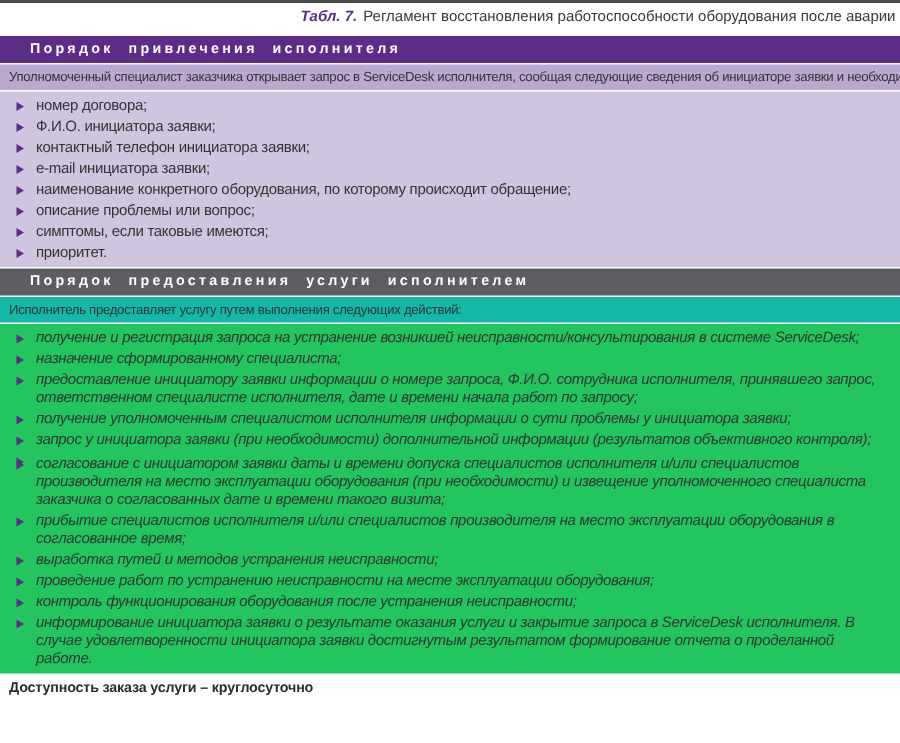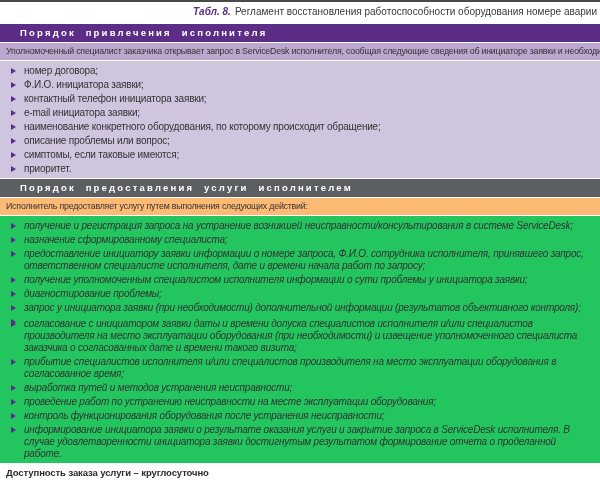--- a/index.html
+++ b/index.html
@@ -51,21 +51,21 @@
     line-height: 17px;
     padding: 0 8px 0 6px;
     font-size: 8.8px;
     letter-spacing: -0.2px;
     margin-bottom: 1px;
     white-space: nowrap;
     overflow: hidden;
     color: #333335;
   }
   .sec-intro.purple-intro { background: #bca7ce; }
-  .sec-intro.gray-intro   { background: #fdba74; }
+  .sec-intro.gray-intro   { background: #14b8a6; }
 
   ul.bullet-list {
     list-style: none;
     padding: 3px 0 2px 0;
     margin-bottom: 1px;
   }
   ul.bullet-list.purple-list { background: #cfc5de; }
   ul.bullet-list.gray-list   { background: #22c55e; font-style: italic; }
 
   ul.bullet-list li {
@@ -96,22 +96,22 @@
   }
 </style>
 </head>
 <body>
 
 <div class="page">
 
   <div class="top-rule"></div>
 
   <div class="caption">
-    <span class="caption-label">Табл. 8.</span>
-    <span class="caption-text">Регламент восстановления работоспособности оборудования номере аварии</span>
+    <span class="caption-label">Табл. 7.</span>
+    <span class="caption-text">Регламент восстановления работоспособности оборудования после аварии</span>
   </div>
 
   <div class="sec-header purple">Порядок привлечения исполнителя</div>
   <div class="sec-intro purple-intro">Уполномоченный специалист заказчика открывает запрос в ServiceDesk исполнителя, сообщая следующие сведения об инициаторе заявки и необходимой услуге:</div>
   <ul class="bullet-list purple-list">
       <li><span class="bullet"></span><span>номер договора;</span></li>
       <li><span class="bullet"></span><span>Ф.И.О. инициатора заявки;</span></li>
       <li><span class="bullet"></span><span>контактный телефон инициатора заявки;</span></li>
       <li><span class="bullet"></span><span>e-mail инициатора заявки;</span></li>
       <li><span class="bullet"></span><span>наименование конкретного оборудования, по которому происходит обращение;</span></li>
@@ -120,21 +120,20 @@
       <li><span class="bullet"></span><span>приоритет.</span></li>
     </ul>
 
   <div class="sec-header gray">Порядок предоставления услуги исполнителем</div>
   <div class="sec-intro gray-intro">Исполнитель предоставляет услугу путем выполнения следующих действий:</div>
   <ul class="bullet-list gray-list">
       <li><span class="bullet"></span><span>получение и регистрация запроса на устранение возникшей неисправности/консультирования в системе ServiceDesk;</span></li>
       <li><span class="bullet"></span><span>назначение сформированному специалиста;</span></li>
       <li><span class="bullet"></span><span>предоставление инициатору заявки информации о номере запроса, Ф.И.О. сотрудника исполнителя, принявшего запрос, ответственном специалисте исполнителя, дате и времени начала работ по запросу;</span></li>
       <li><span class="bullet"></span><span>получение уполномоченным специалистом исполнителя информации о сути проблемы у инициатора заявки;</span></li>
-      <li><span class="bullet"></span><span>диагностирование проблемы;</span></li>
       <li><span class="bullet"></span><span>запрос у инициатора заявки (при необходимости) дополнительной информации (результатов объективного контроля);</span></li>
       <li><span class="bullet"></span></li>
       <li><span class="bullet"></span><span>согласование с инициатором заявки даты и времени допуска специалистов исполнителя и/или специалистов производителя на место эксплуатации оборудования (при необходимости) и извещение уполномоченного специалиста заказчика о согласованных дате и времени такого визита;</span></li>
       <li><span class="bullet"></span><span>прибытие специалистов исполнителя и/или специалистов производителя на место эксплуатации оборудования в согласованное время;</span></li>
       <li><span class="bullet"></span><span>выработка путей и методов устранения неисправности;</span></li>
       <li><span class="bullet"></span><span>проведение работ по устранению неисправности на месте эксплуатации оборудования;</span></li>
       <li><span class="bullet"></span><span>контроль функционирования оборудования после устранения неисправности;</span></li>
       <li><span class="bullet"></span><span>информирование инициатора заявки о результате оказания услуги и закрытие запроса в ServiceDesk исполнителя. В случае удовлетворенности инициатора заявки достигнутым результатом формирование отчета о проделанной работе.</span></li>
     </ul>
 

